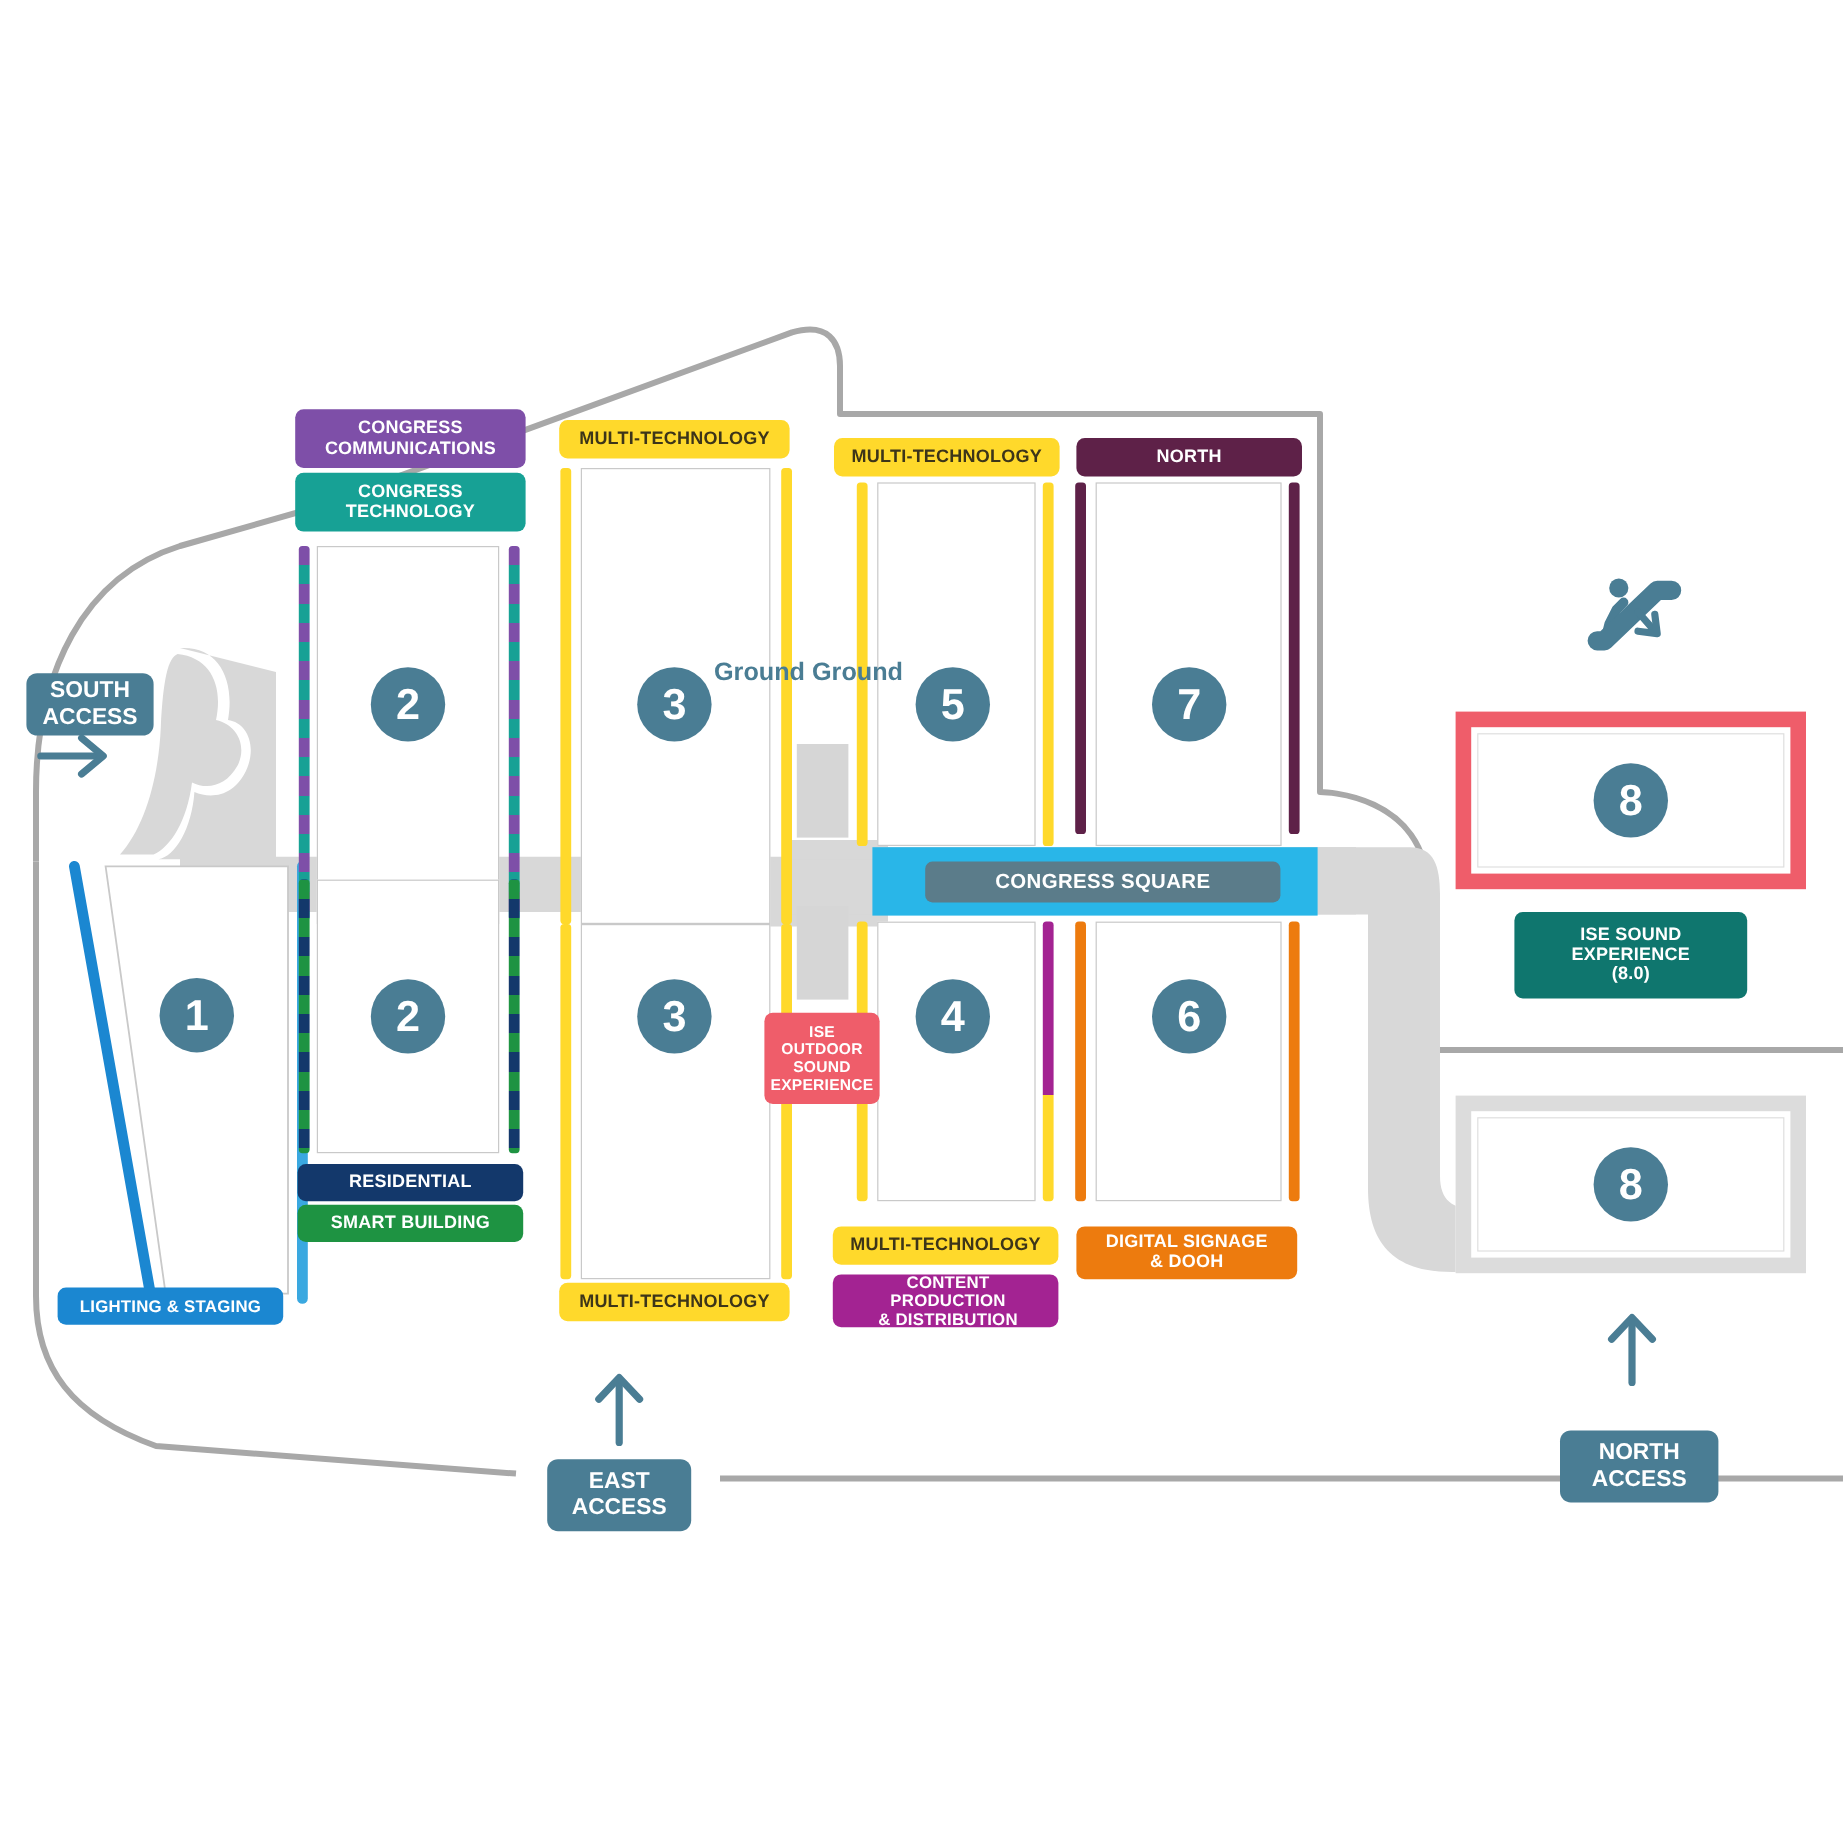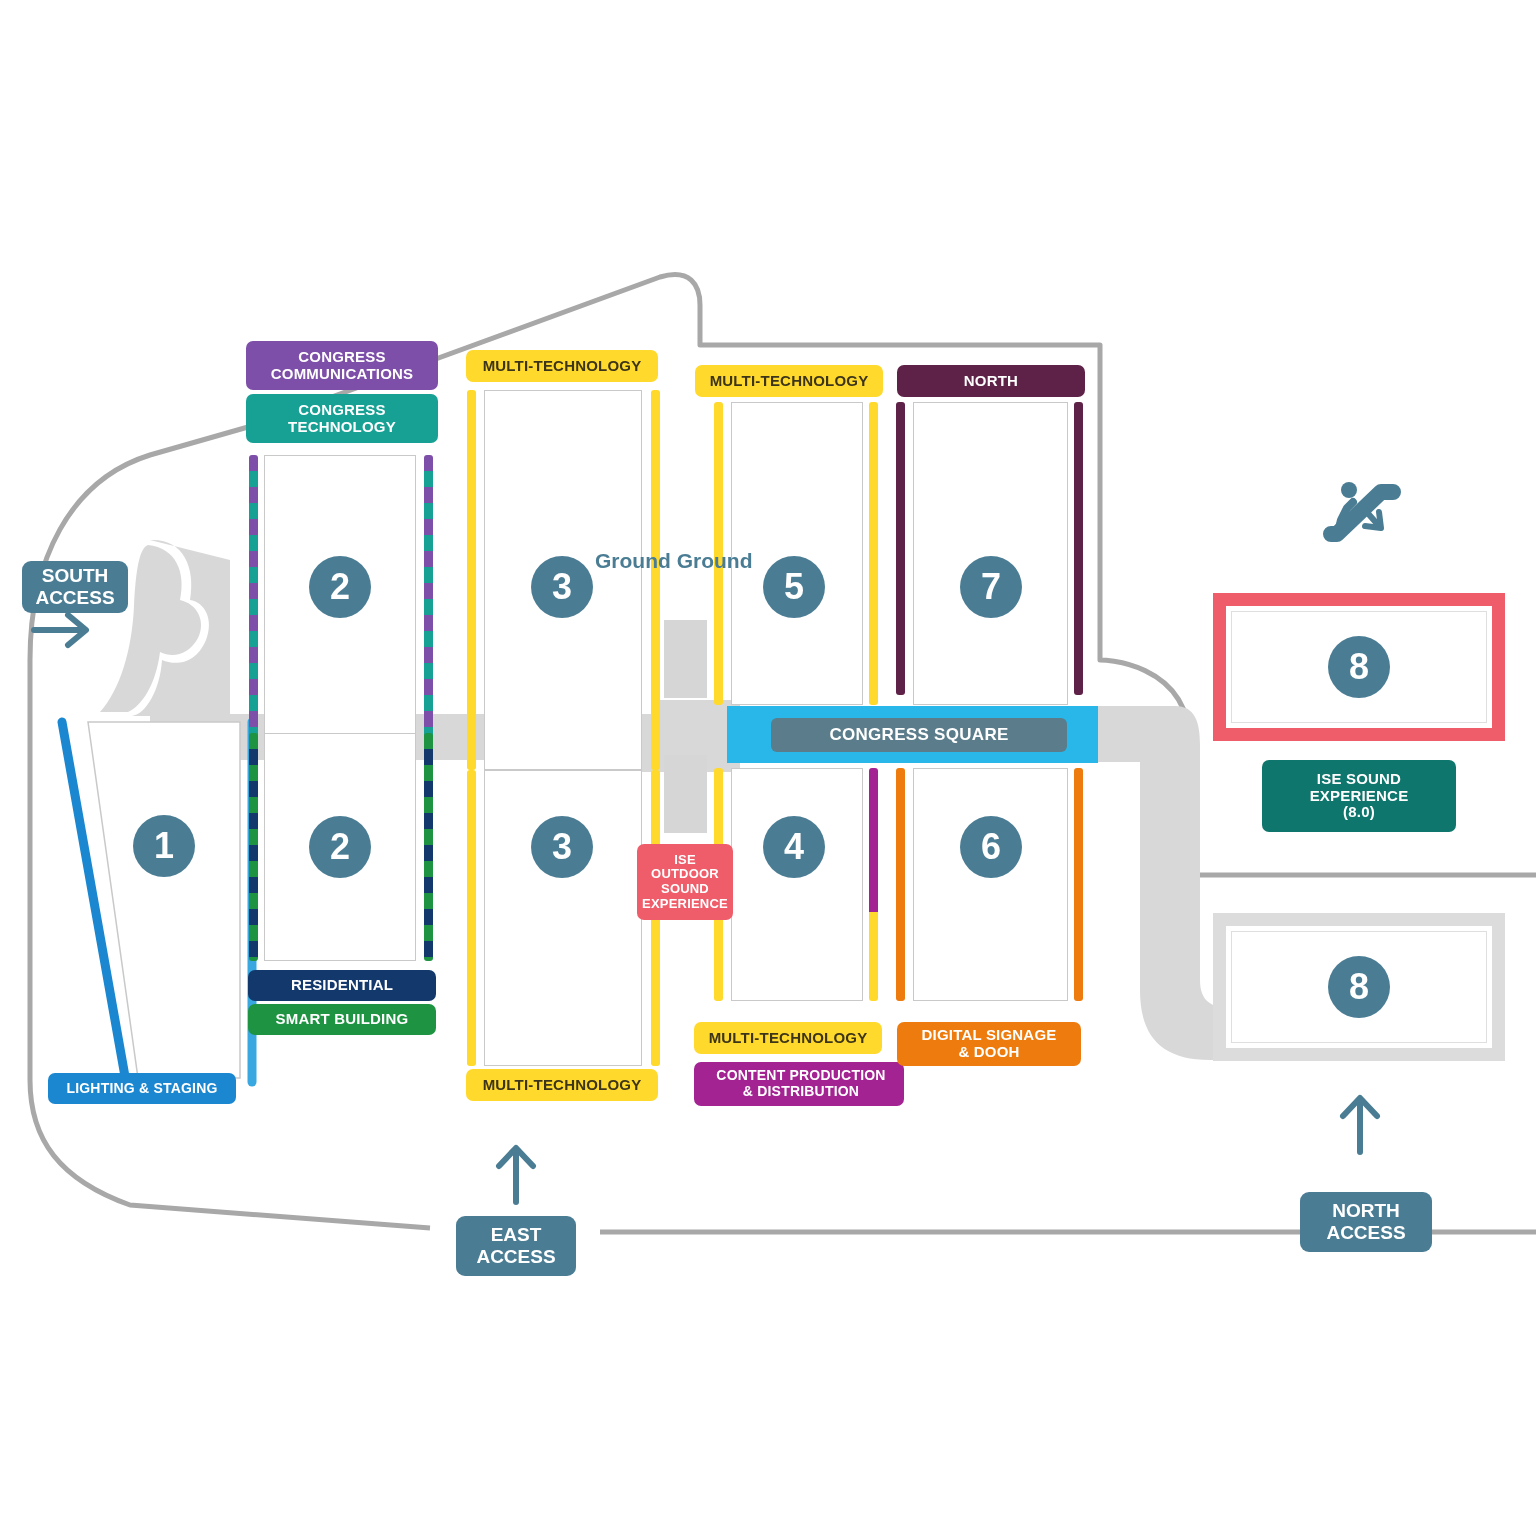--- a/index.html
+++ b/index.html
@@ -268,21 +268,21 @@
   <div class="pill" style="left:248px; top:970px; width:188px; height:31px; background:#13386b;">RESIDENTIAL</div>
 
   <div class="pill" style="left:248px; top:1004px; width:188px; height:31px; background:#1e9342;">SMART BUILDING</div>
 
   <div class="pill" style="left:48px; top:1073px; width:188px; height:31px; background:#1b87d1; font-size:14px;">LIGHTING &amp; STAGING</div>
 
   <div class="pill dark-text" style="left:466px; top:1069px; width:192px; height:32px; background:#ffd92b;">MULTI-TECHNOLOGY</div>
 
   <div class="pill dark-text" style="left:694px; top:1022px; width:188px; height:32px; background:#ffd92b;">MULTI-TECHNOLOGY</div>
 
-  <div class="pill" style="left:694px; top:1062px; width:210px; height:44px; background:#a32392; white-space:pre-line; font-size:14px;padding-left:12px;">CONTENT PRODUCTION
+  <div class="pill" style="left:694px; top:1062px; width:188px; height:44px; background:#a32392; white-space:pre-line; font-size:14px;padding-left:12px;">CONTENT PRODUCTION
 &amp; DISTRIBUTION</div>
 
   <div class="pill" style="left:897px; top:1022px; width:184px; height:44px; background:#ed7b0e; white-space:pre-line;">DIGITAL SIGNAGE
 &amp; DOOH</div>
 
   <div class="pill" style="left:637px; top:844px; width:96px; height:76px; background:#ef5d6a; white-space:pre-line; font-size:13px;">ISE
 OUTDOOR
 SOUND
 EXPERIENCE</div>
 

